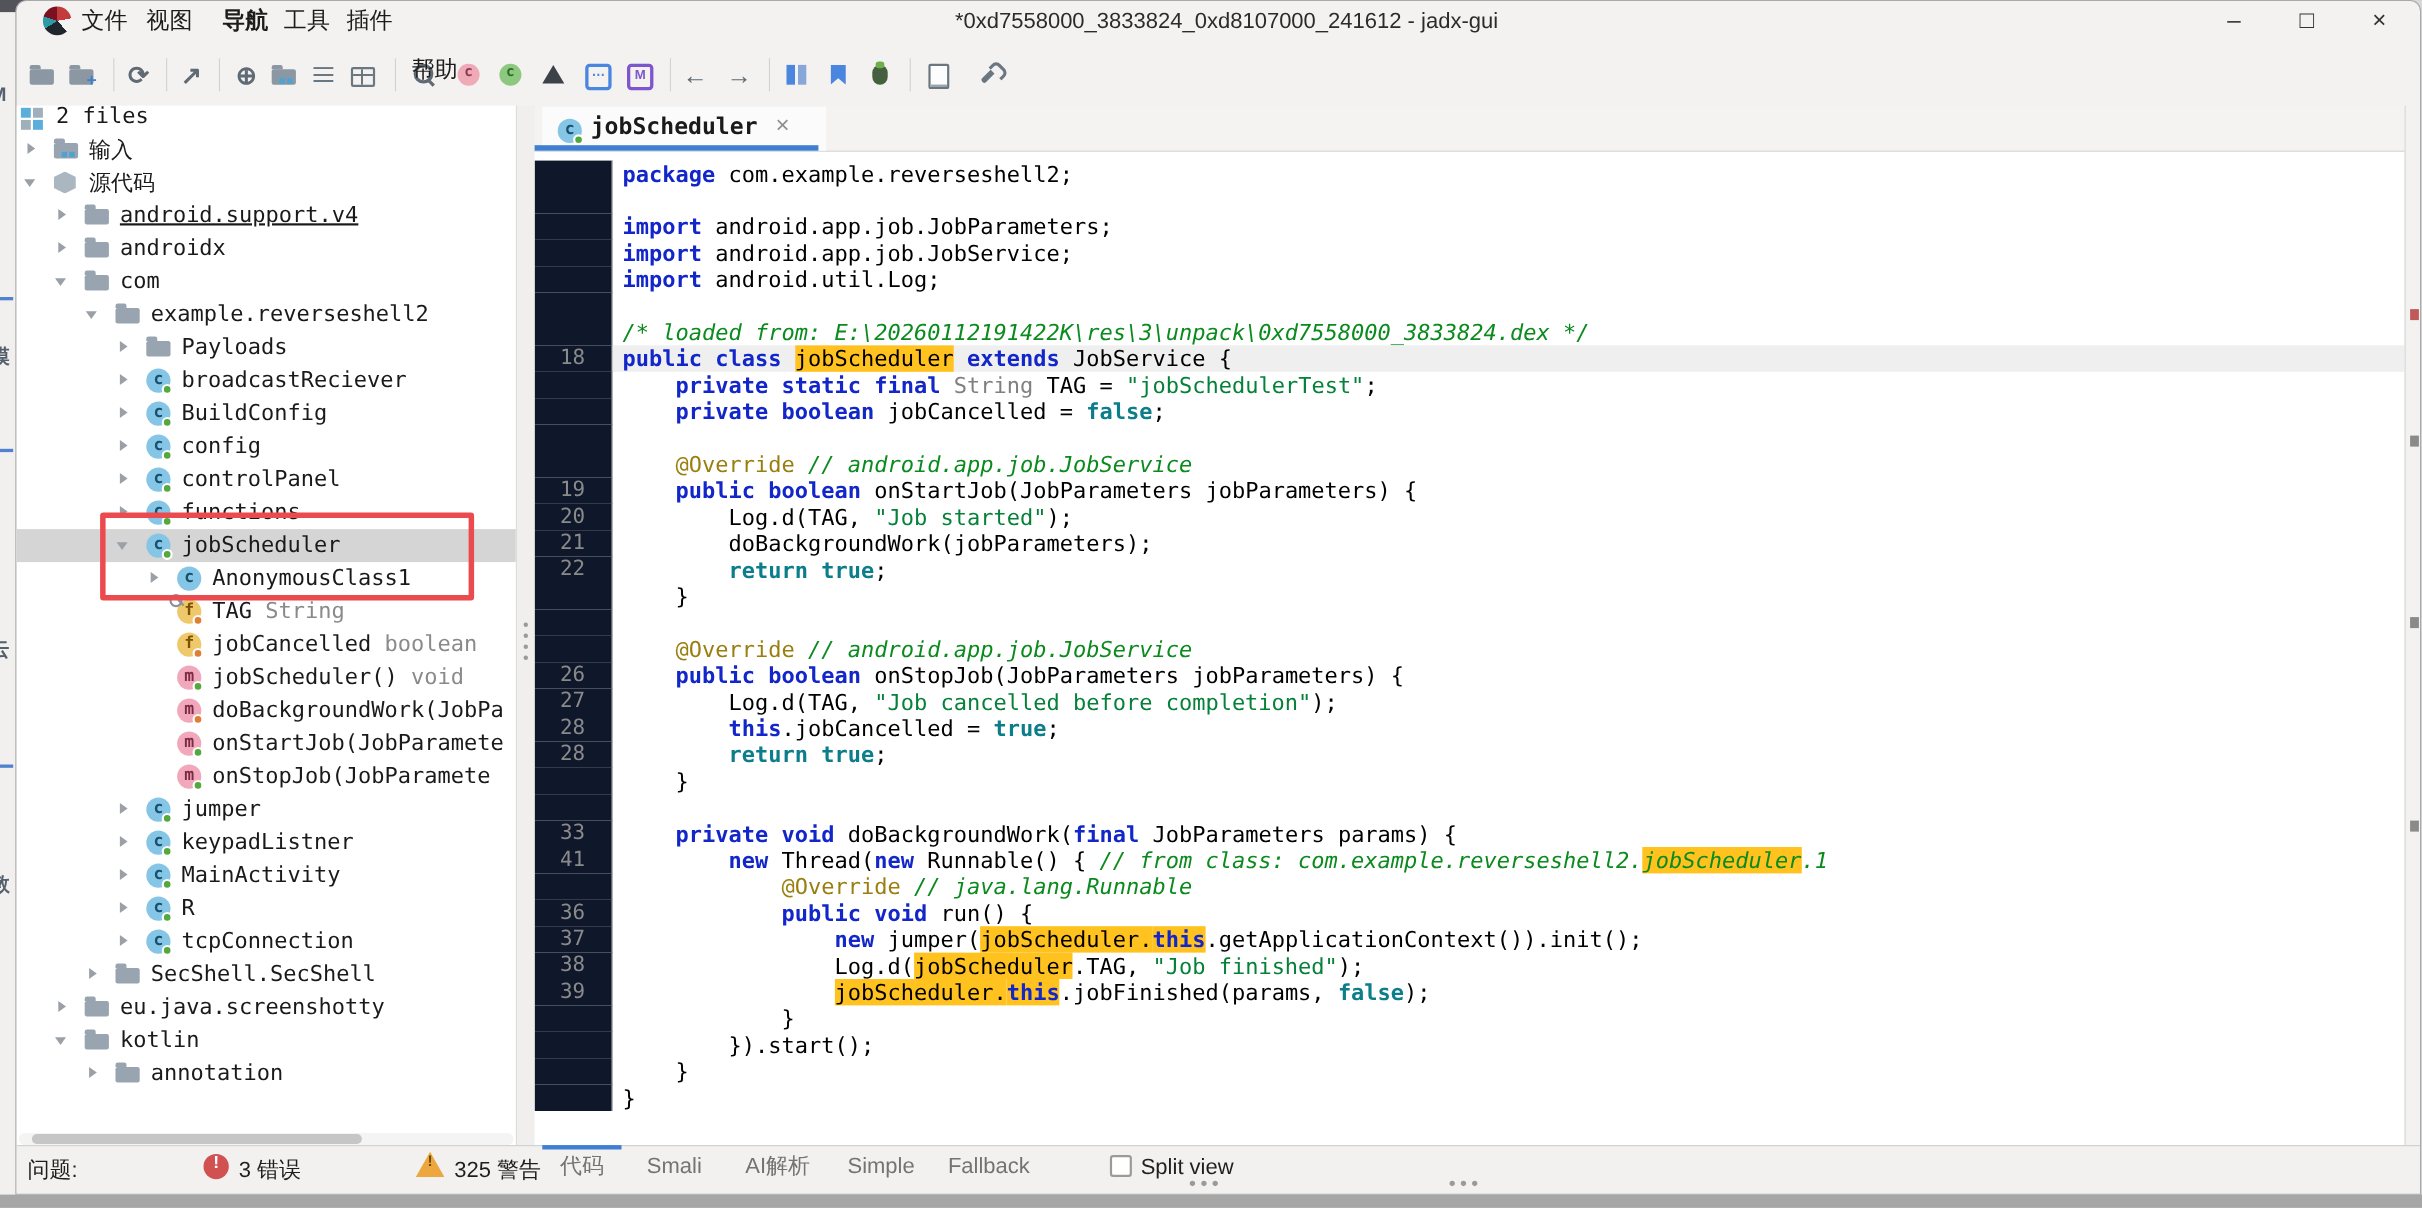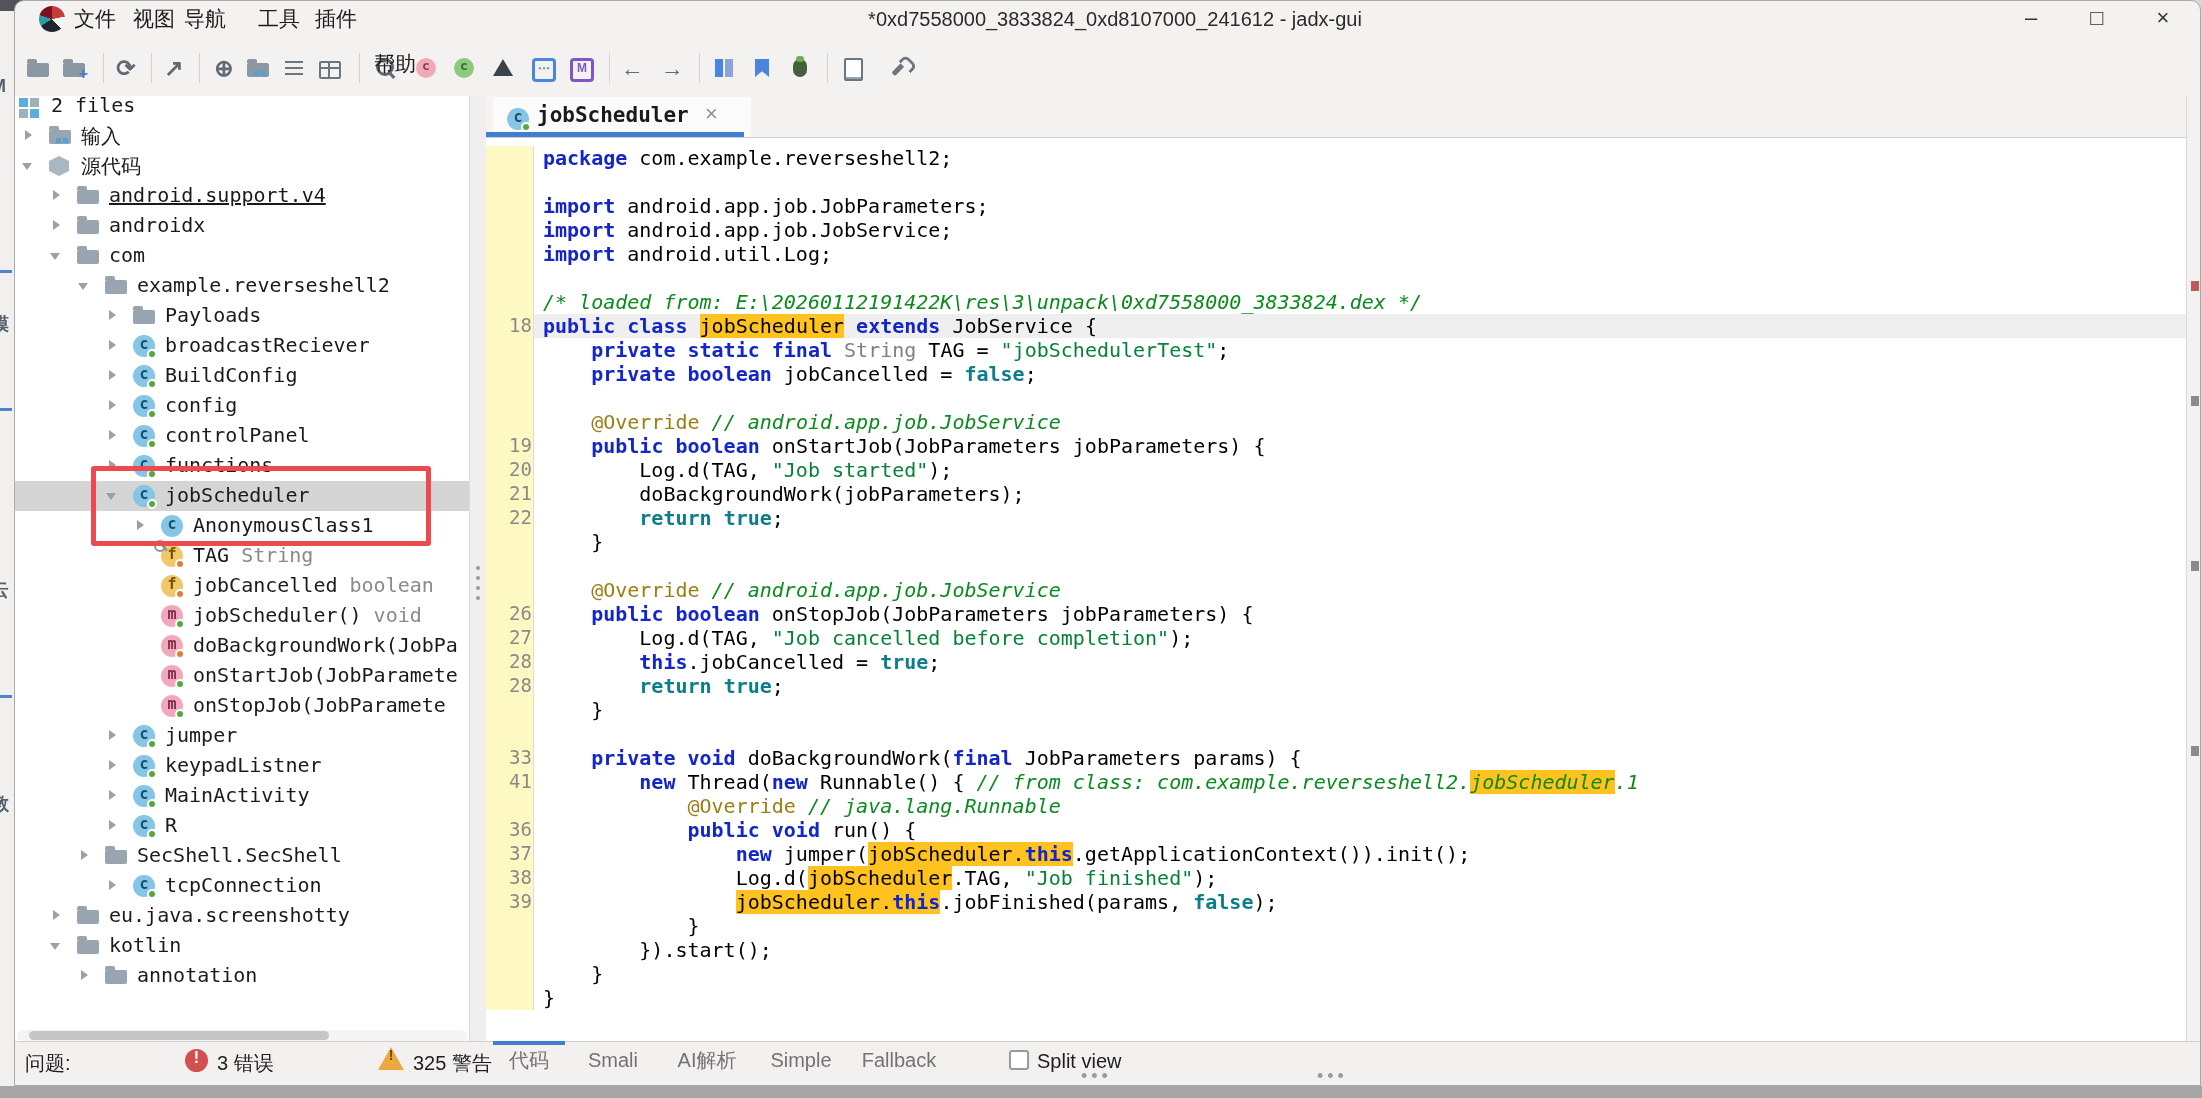--- a/index.html
+++ b/index.html
@@ -94,21 +94,21 @@
   
   #tabbar{left:471px;top:95px;width:1716px;height:42px;background:#f4f3f1;border-bottom:1px solid #cfcfcf;box-sizing:border-box;}
   #tab-active{left:478px;top:96px;width:258px;height:40px;background:#fbfbfb;}
   #tab-underline{left:471px;top:131px;width:258px;height:5px;background:#3f7ed1;z-index:3;}
   #tab-icon{left:492px;top:103px;}
   #tab-label{left:522px;top:102px;font:bold 21px "DejaVu Sans Mono",monospace;color:#1a1a1a;}
   #tab-close{left:690px;top:100px;font-size:22px;color:#909090;}
   #code-area{left:471px;top:137px;width:1700px;height:903px;background:#fff;overflow:hidden;}
   #code-lines{padding-top:8px;}
   .code-line{display:flex;height:24px;line-height:24px;font:20px "DejaVu Sans Mono",monospace;}
-  .gutter-num{flex:0 0 46px;text-align:right;padding-right:1px;color:#8a8a8a;font-size:19px;background:#fef9c3;border-right:1px solid #dcdcdc;}
+  .gutter-num{flex:0 0 46px;text-align:right;padding-right:24px;color:#8a8a8a;font-size:19px;background:#0f172a;border-right:1px solid #dcdcdc;}
   .code-text{flex:1;white-space:pre;padding-left:9px;color:#000;}
   .band .code-text{background:#efefef;}
   .kw{color:#1226c9;font-weight:bold;}
   .kw2{color:#0c7d8a;font-weight:bold;}
   .type{color:#808080;}
   .str{color:#068139;}
   .cmt{color:#0b8a1e;font-style:italic;}
   .ann{color:#9a7f10;}
   .hl{background:#ffc21e;}
   #right-rail{left:2171px;top:95px;width:16px;height:945px;background:#f3f2f1;border-left:1px solid #d8d8d8;}
@@ -358,30 +358,30 @@
             <span class="tlabel" style="left: 150px;">MainActivity</span>
           </div>
           <div class="trow">
             <span class="chev right" style="left: 90px;"></span>
             <span class="ti class" style="left: 118px;">
               <span class="tdot green"></span>
             </span>
             <span class="tlabel" style="left: 150px;">R</span>
           </div>
           <div class="trow">
+            <span class="chev right" style="left: 90px;"></span>
+            <span class="ti class" style="left: 118px;">
+              <span class="tdot green"></span>
+            </span>
+            <span class="tlabel" style="left: 150px;">tcpConnection</span>
+          </div>
+          <div class="trow">
             <span class="chev right" style="left: 62px;"></span>
             <span class="ti folder" style="left: 90px;"></span>
             <span class="tlabel" style="left: 122px;">SecShell.SecShell</span>
-          </div>
-          <div class="trow">
-            <span class="chev right" style="left: 90px;"></span>
-            <span class="ti class" style="left: 118px;">
-              <span class="tdot green"></span>
-            </span>
-            <span class="tlabel" style="left: 150px;">tcpConnection</span>
           </div>
           <div class="trow">
             <span class="chev right" style="left: 34px;"></span>
             <span class="ti folder" style="left: 62px;"></span>
             <span class="tlabel" style="left: 94px;">eu.java.screenshotty</span>
           </div>
           <div class="trow">
             <span class="chev down" style="left: 34px;"></span>
             <span class="ti folder" style="left: 62px;"></span>
             <span class="tlabel" style="left: 94px;">kotlin</span>
@@ -573,21 +573,21 @@
     <div class="abs status-text" style="left:202px">3 错误</div>
     <div class="abs" id="warn-icon">!</div>
     <div class="abs status-text" style="left:398px">325 警告</div>
     <div id="btabs"></div>
     <div class="abs" id="split-check"></div>
     <div class="abs" id="split-label">Split view</div>
     <div class="abs dots3" style="left:1066px">•••</div>
     <div class="abs dots3" style="left:1302px">•••</div>
   <div class="abs menu-item" style="left: 59px;">文件</div>
       <div class="abs menu-item" style="left: 118px;">视图</div>
-      <div class="abs menu-item" style="left: 169px;">导航</div>
+      <div class="abs menu-item" style="left: 187px; font-weight: bold;">导航</div>
       <div class="abs menu-item" style="left: 243px;">工具</div>
       <div class="abs menu-item" style="left: 300px;">插件</div>
       <div class="abs menu-item" style="left: 359px; margin-top: 45px;">帮助</div>
       <div class="abs btab active" style="left: 478px; width: 72px;">代码</div>
       <div class="abs btab" style="left: 556px; width: 84px;">Smali</div>
       <div class="abs btab" style="left: 646px; width: 92px;">AI解析</div>
       <div class="abs btab" style="left: 744px; width: 84px;">Simple</div>
       <div class="abs btab" style="left: 834px; width: 100px;">Fallback</div>
     </div>
 

